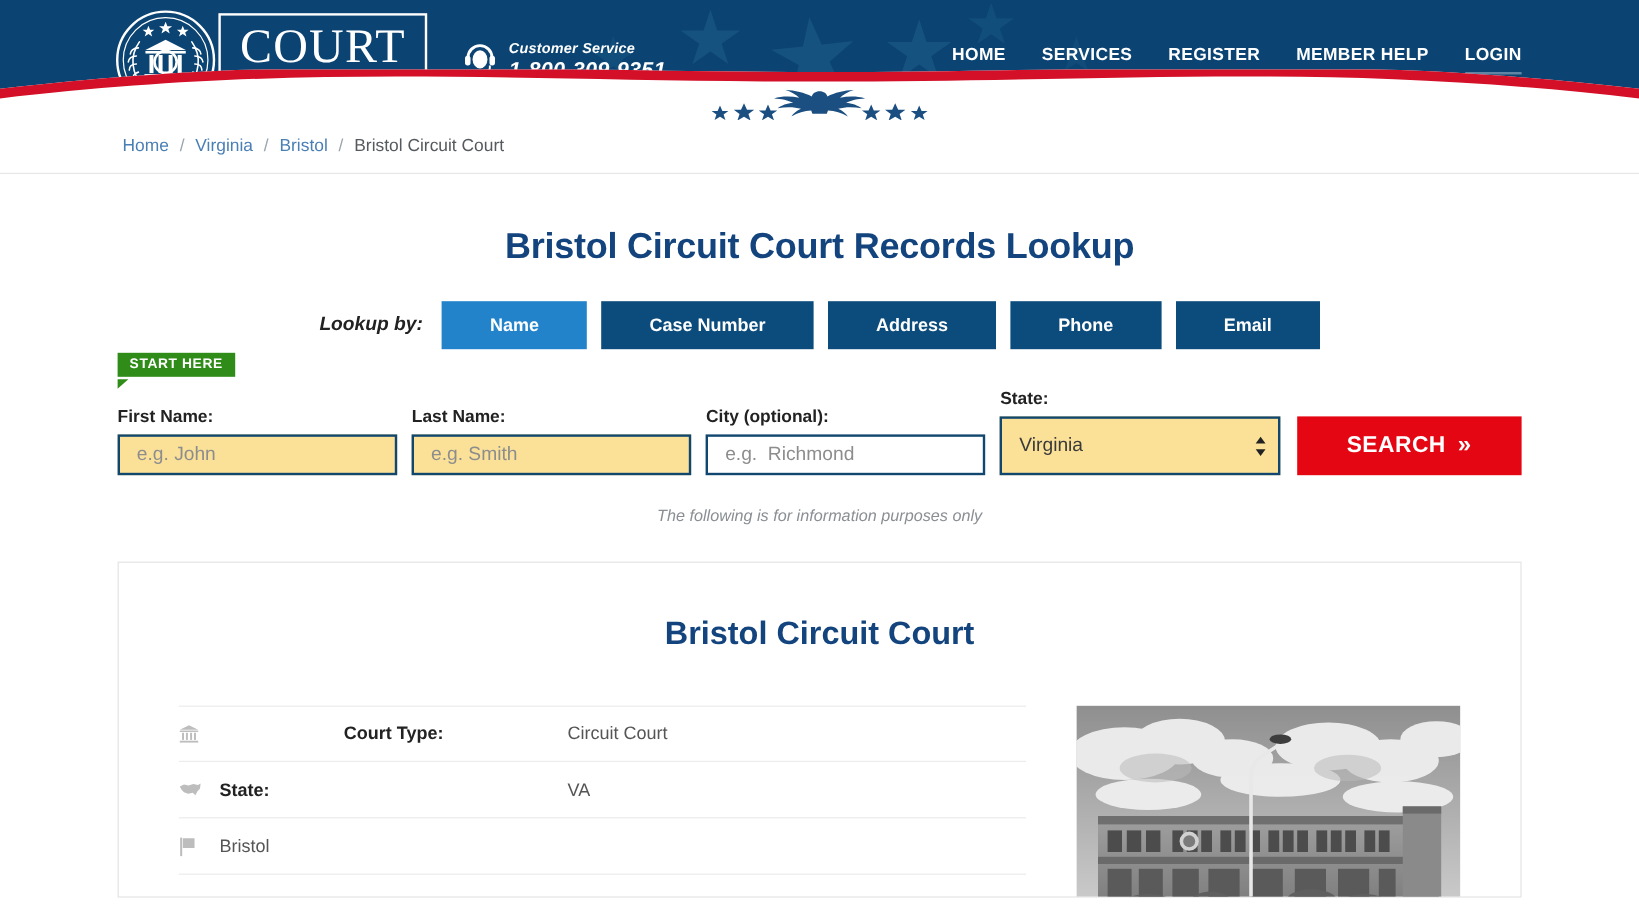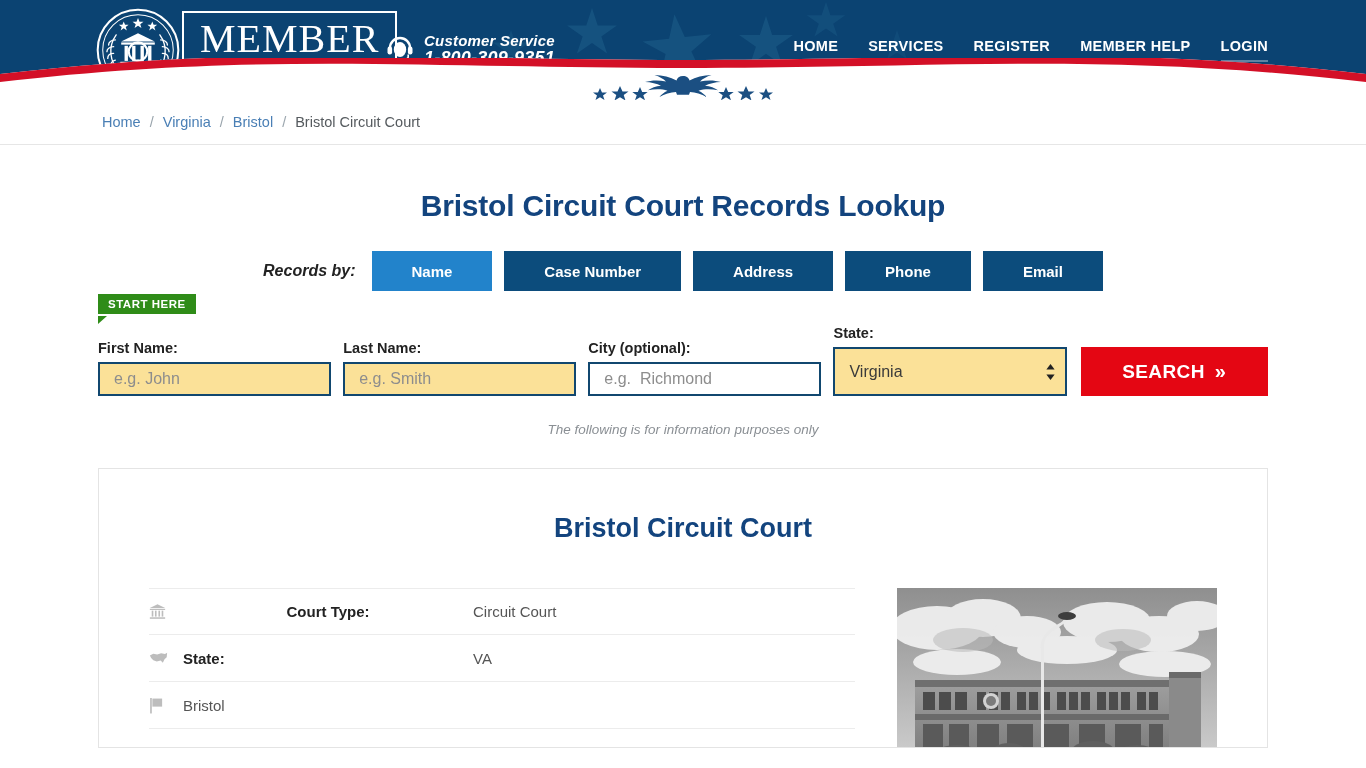--- a/index.html
+++ b/index.html
@@ -53,21 +53,21 @@
     color:#ffffff; font-family:"Liberation Serif", serif;
     font-size:12px; letter-spacing:4.5px; line-height:14px;
   }
 
   .cs-wrap{
     position:absolute; left:385px; top:33px;
     display:flex; align-items:center; gap:9px;
   }
   .cs-icon{ width:30px; height:34px; }
   .cs-label{
-    color:#ffffff; font-size:15px; font-weight:bold; font-style:italic;
+    color:#ffffff; font-size:12px; font-weight:bold; font-style:italic;
     line-height:15px; letter-spacing:.2px;
   }
   .cs-phone{
     color:#ffffff; font-size:18px; font-weight:bold; font-style:italic;
     line-height:21px; letter-spacing:.2px;
   }
 
   .nav{
     position:absolute; right:98px; top:38px;
     display:flex; align-items:flex-start; gap:30px;
@@ -252,21 +252,21 @@
         <rect x="53" y="45" width="4" height="18"></rect>
         <rect x="62" y="45" width="4" height="18"></rect>
         <rect x="29" y="64" width="42" height="3.4"></rect>
       </g>
       <g stroke="#ffffff" stroke-width="2.6" fill="none">
         <circle cx="50" cy="52" r="11"></circle>
         <line x1="50" y1="63" x2="50" y2="80" stroke-width="3.4" stroke-linecap="round"></line>
       </g>
     </svg>
     <div class="logo-box">
-      <div class="logo-court">MEMBER</div>
+      <div class="logo-court">COURT</div>
       <div class="logo-rule"></div>
       <div class="logo-sub">CASE FINDER</div>
     </div>
   </div>
 
   <div class="cs-wrap">
     <svg class="cs-icon" viewBox="0 0 30 34">
       <path d="M5 14 a10 10 0 0 1 20 0" fill="none" stroke="#ffffff" stroke-width="2.4"></path>
       <rect x="2.5" y="12.5" width="4.6" height="8" rx="2.2" fill="#ffffff"></rect>
       <rect x="22.9" y="12.5" width="4.6" height="8" rx="2.2" fill="#ffffff"></rect>
@@ -315,21 +315,21 @@
     <span class="sep">/</span>
     <span class="cur">Bristol Circuit Court</span>
   </div>
 </div>
 
 <div class="main">
 
   <h1 class="page-title">Bristol Circuit Court Records Lookup</h1>
 
   <div class="searchby">
-    <span class="searchby-label">Records by:</span>
+    <span class="searchby-label">Lookup by:</span>
     <button class="tab active">Name</button>
     <button class="tab">Case Number</button>
     <button class="tab">Address</button>
     <button class="tab">Phone</button>
     <button class="tab">Email</button>
   </div>
 
   <div class="form-row">
 
     <div class="badge">START HERE</div>

